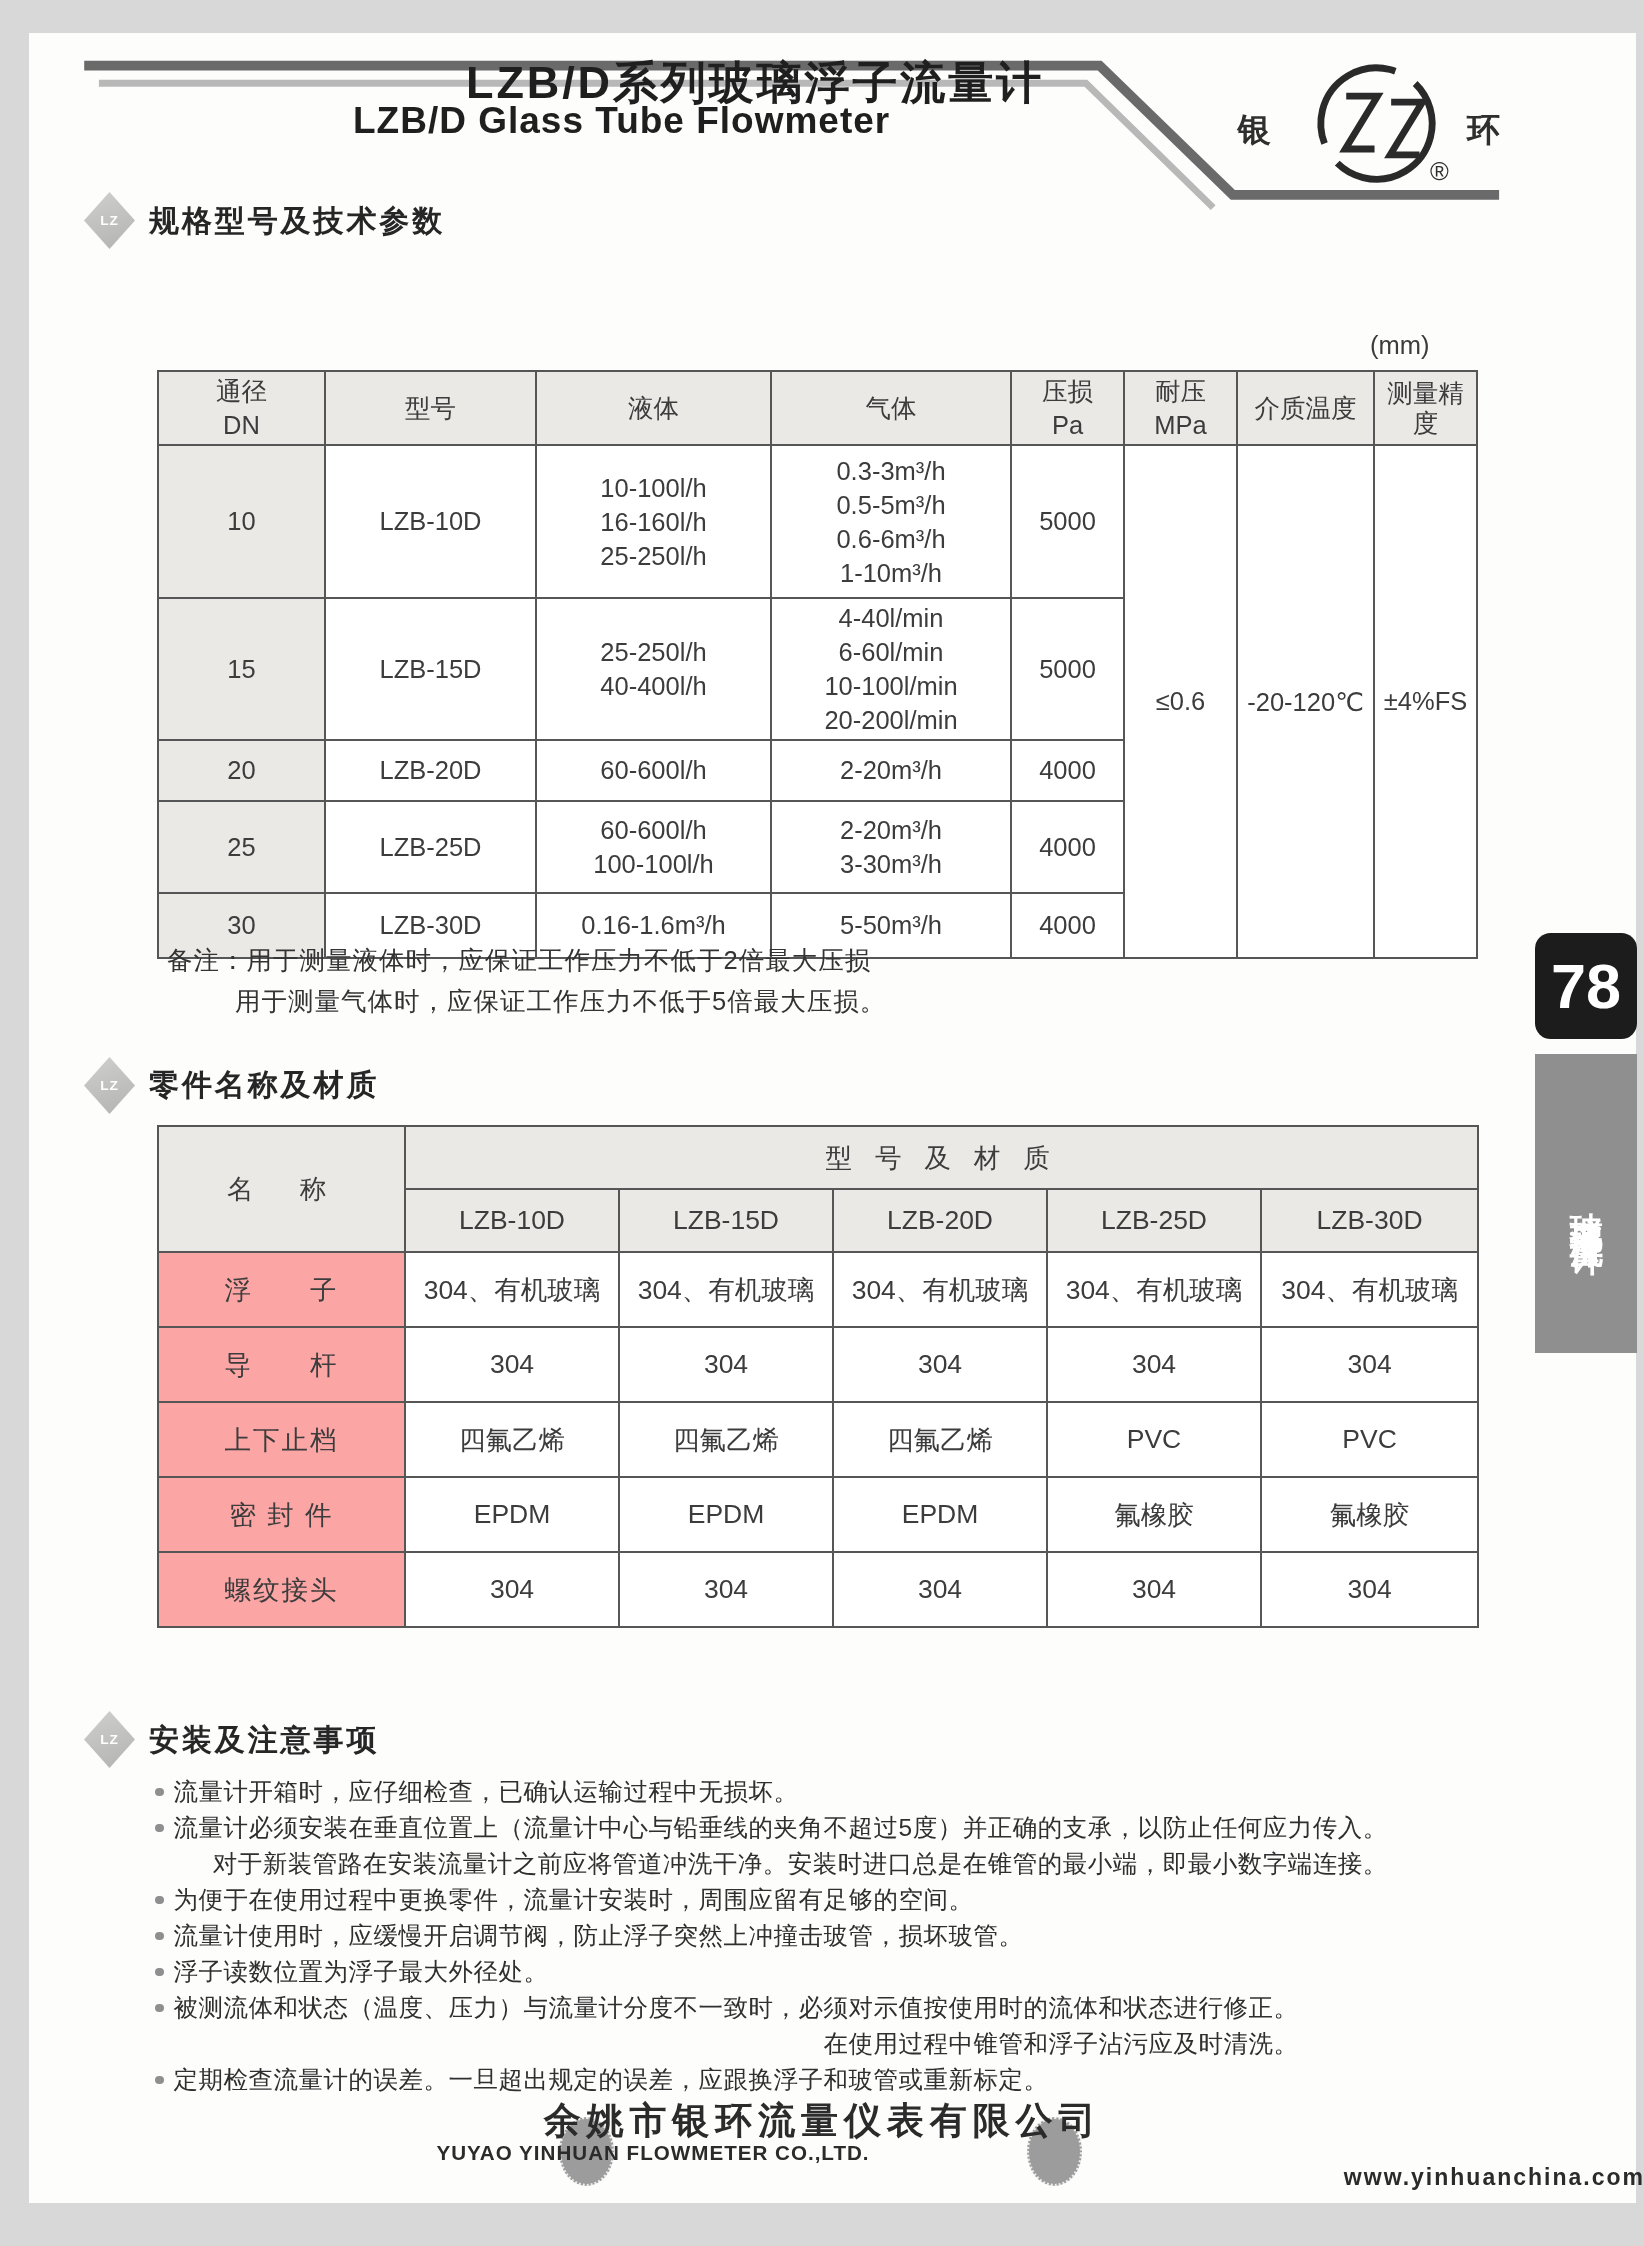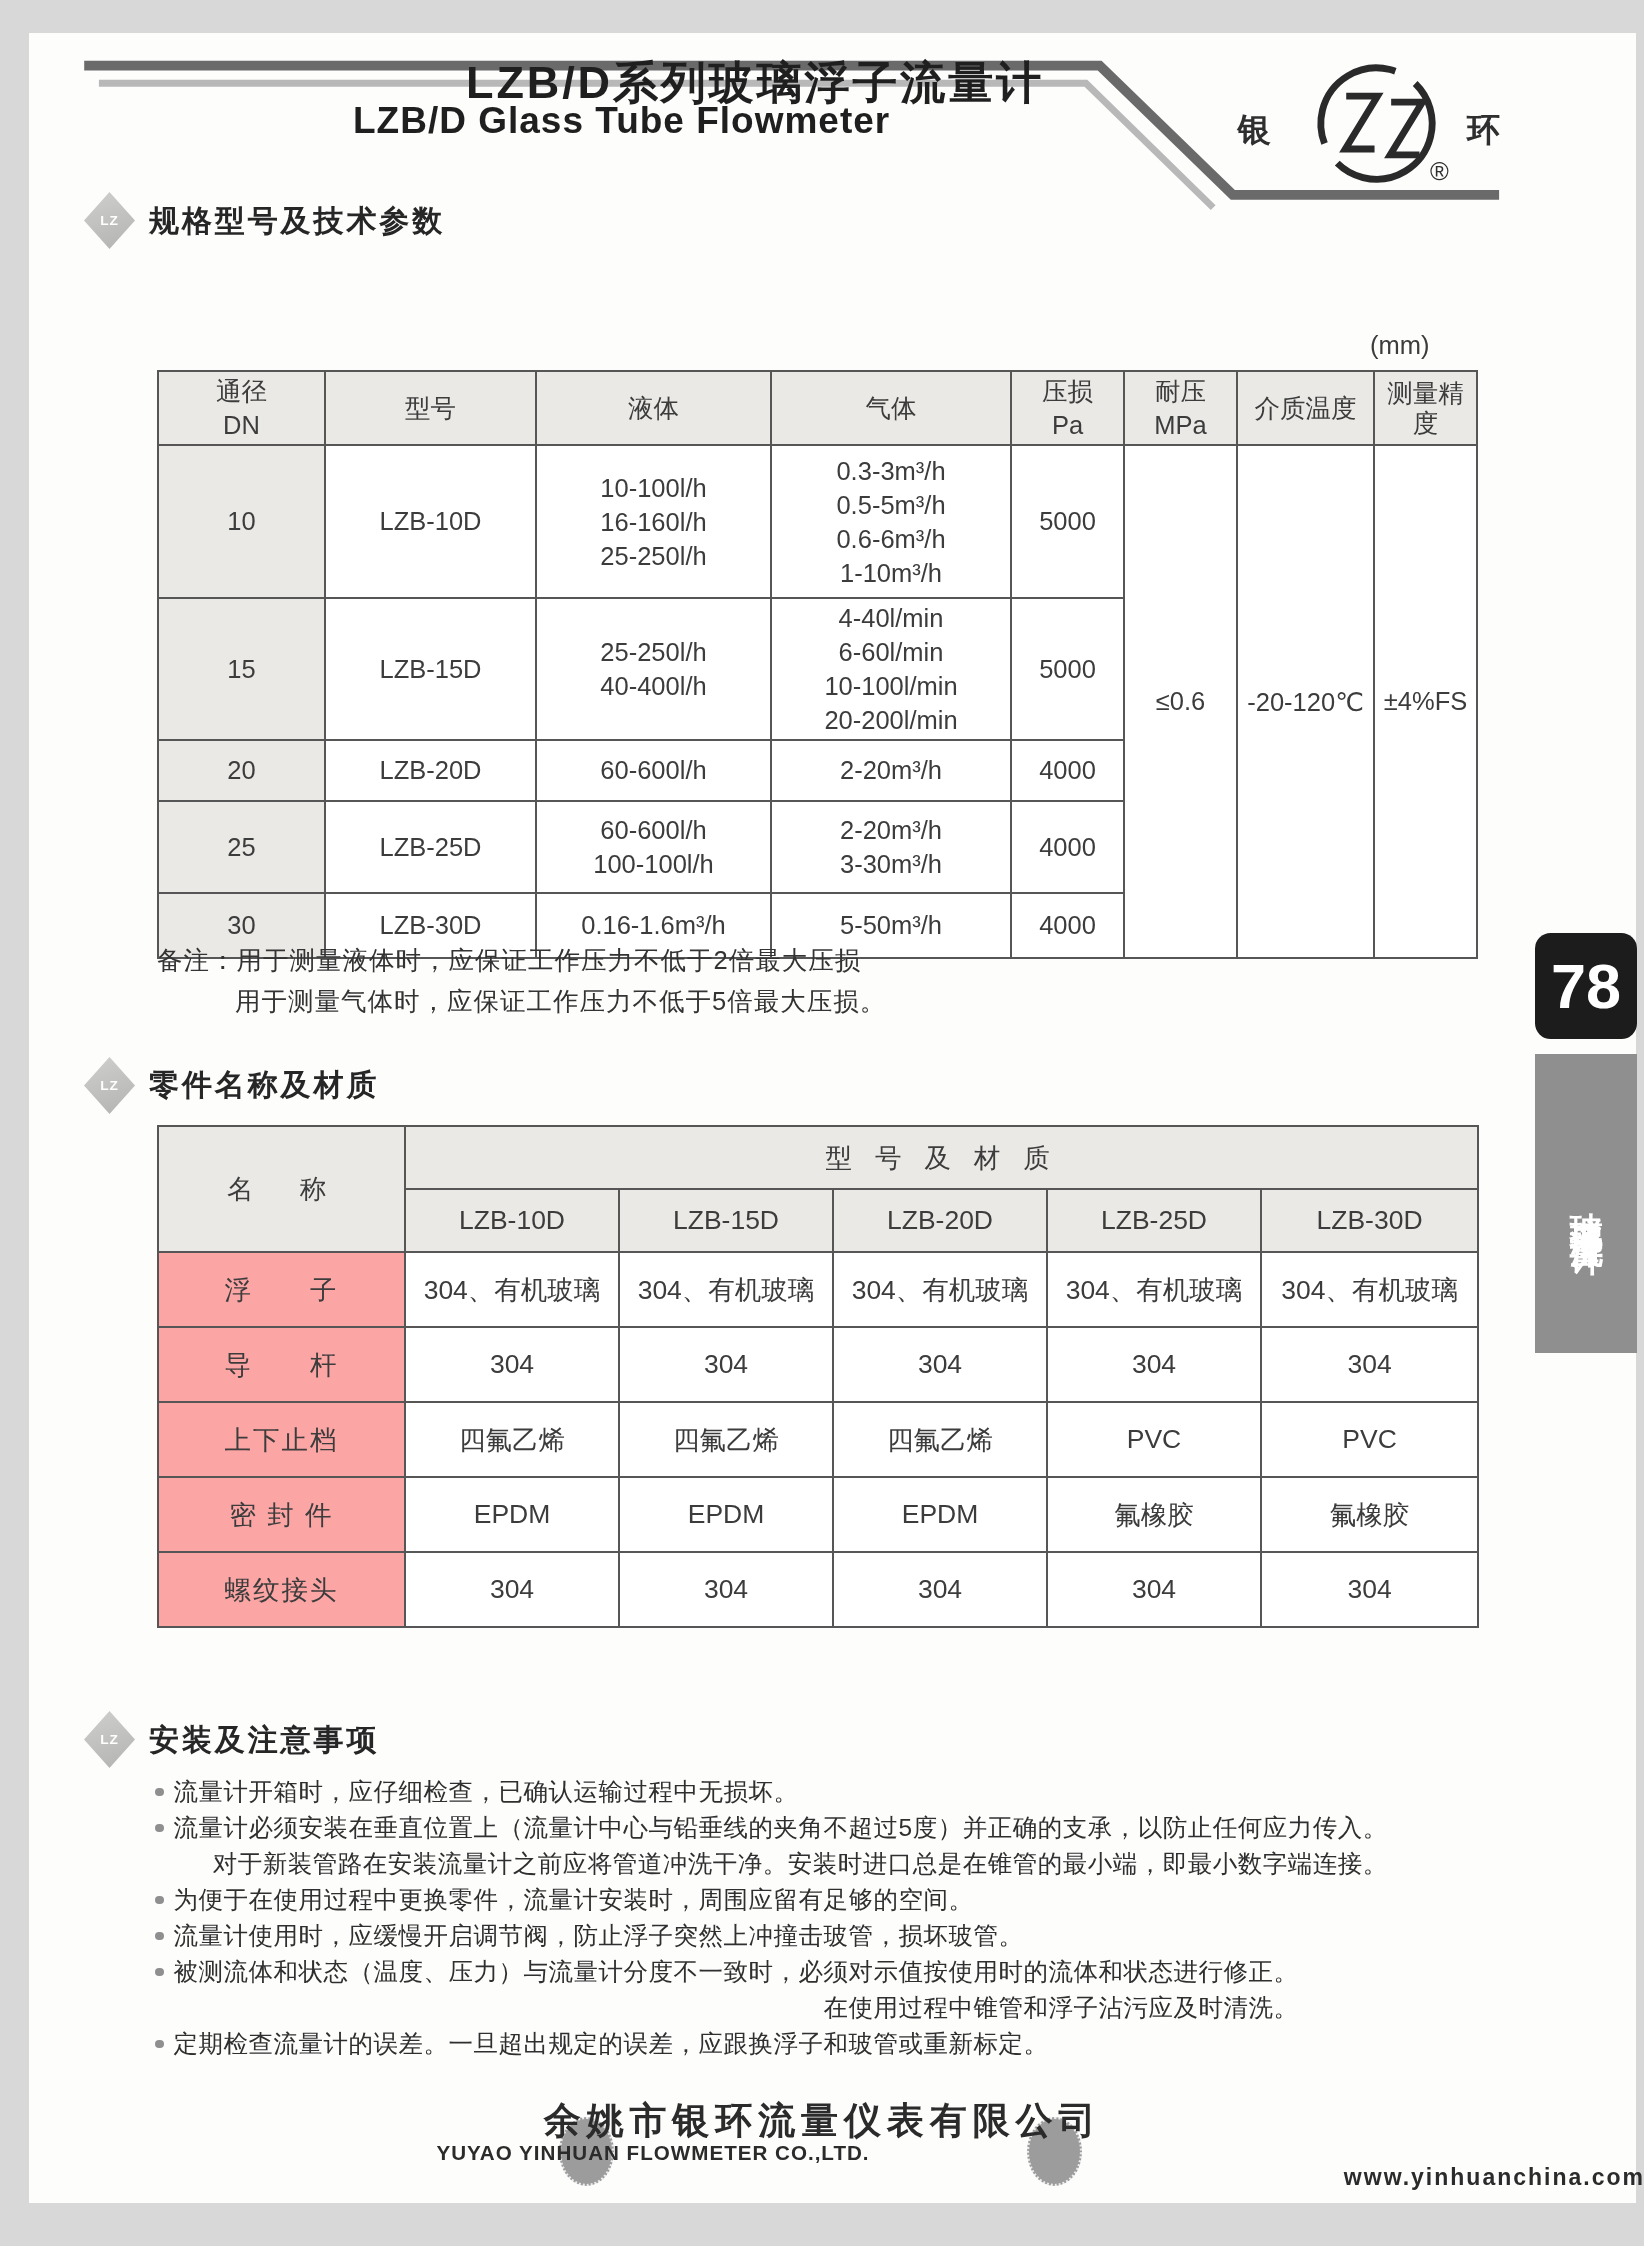--- a/index.html
+++ b/index.html
@@ -190,21 +190,21 @@
     <tr class="r5">
       <td class="shade">30</td>
       <td>LZB-30D</td>
       <td>0.16-1.6m³/h</td>
       <td>5-50m³/h</td>
       <td>4000</td>
     </tr>
   </tbody>
 </table>
 
-<div class="note-line" style="left:157px; top:943px;">备注：用于测量液体时，应保证工作压力不低于2倍最大压损</div>
+<div class="note-line" style="left:167px; top:943px;">备注：用于测量液体时，应保证工作压力不低于2倍最大压损</div>
 <div class="note-line" style="left:235px; top:984px;">用于测量气体时，应保证工作压力不低于5倍最大压损。</div>
 
 <div class="badge" style="left:84px; top:1057px;">
   <span>LZ</span>
 </div>
 <div class="sec-title" style="top:1065px;">零件名称及材质</div>
 
 <table class="t2">
   <colgroup>
     <col style="width:247px">
@@ -289,20 +289,24 @@
   <div class="bullet">
     <span class="dot"></span>
     <span class="btxt pre">为便于在使用过程中更换零件，流量计安装时，周围应留有足够的空间。</span>
   </div>
   <div class="bullet">
     <span class="dot"></span>
     <span class="btxt pre">流量计使用时，应缓慢开启调节阀，防止浮子突然上冲撞击玻管，损坏玻管。</span>
   </div>
   <div class="bullet">
     <span class="dot"></span>
+    <span class="btxt pre">浮子读数位置为浮子最大外径处。</span>
+  </div>
+  <div class="bullet">
+    <span class="dot"></span>
     <span class="btxt pre">被测流体和状态（温度、压力）与流量计分度不一致时，必须对示值按使用时的流体和状态进行修正。
 在使用过程中锥管和浮子沾污应及时清洗。</span>
   </div>
   <div class="bullet">
     <span class="dot"></span>
     <span class="btxt pre">定期检查流量计的误差。一旦超出规定的误差，应跟换浮子和玻管或重新标定。</span>
   </div>
 </div>
 
 <div class="oval l"></div>

